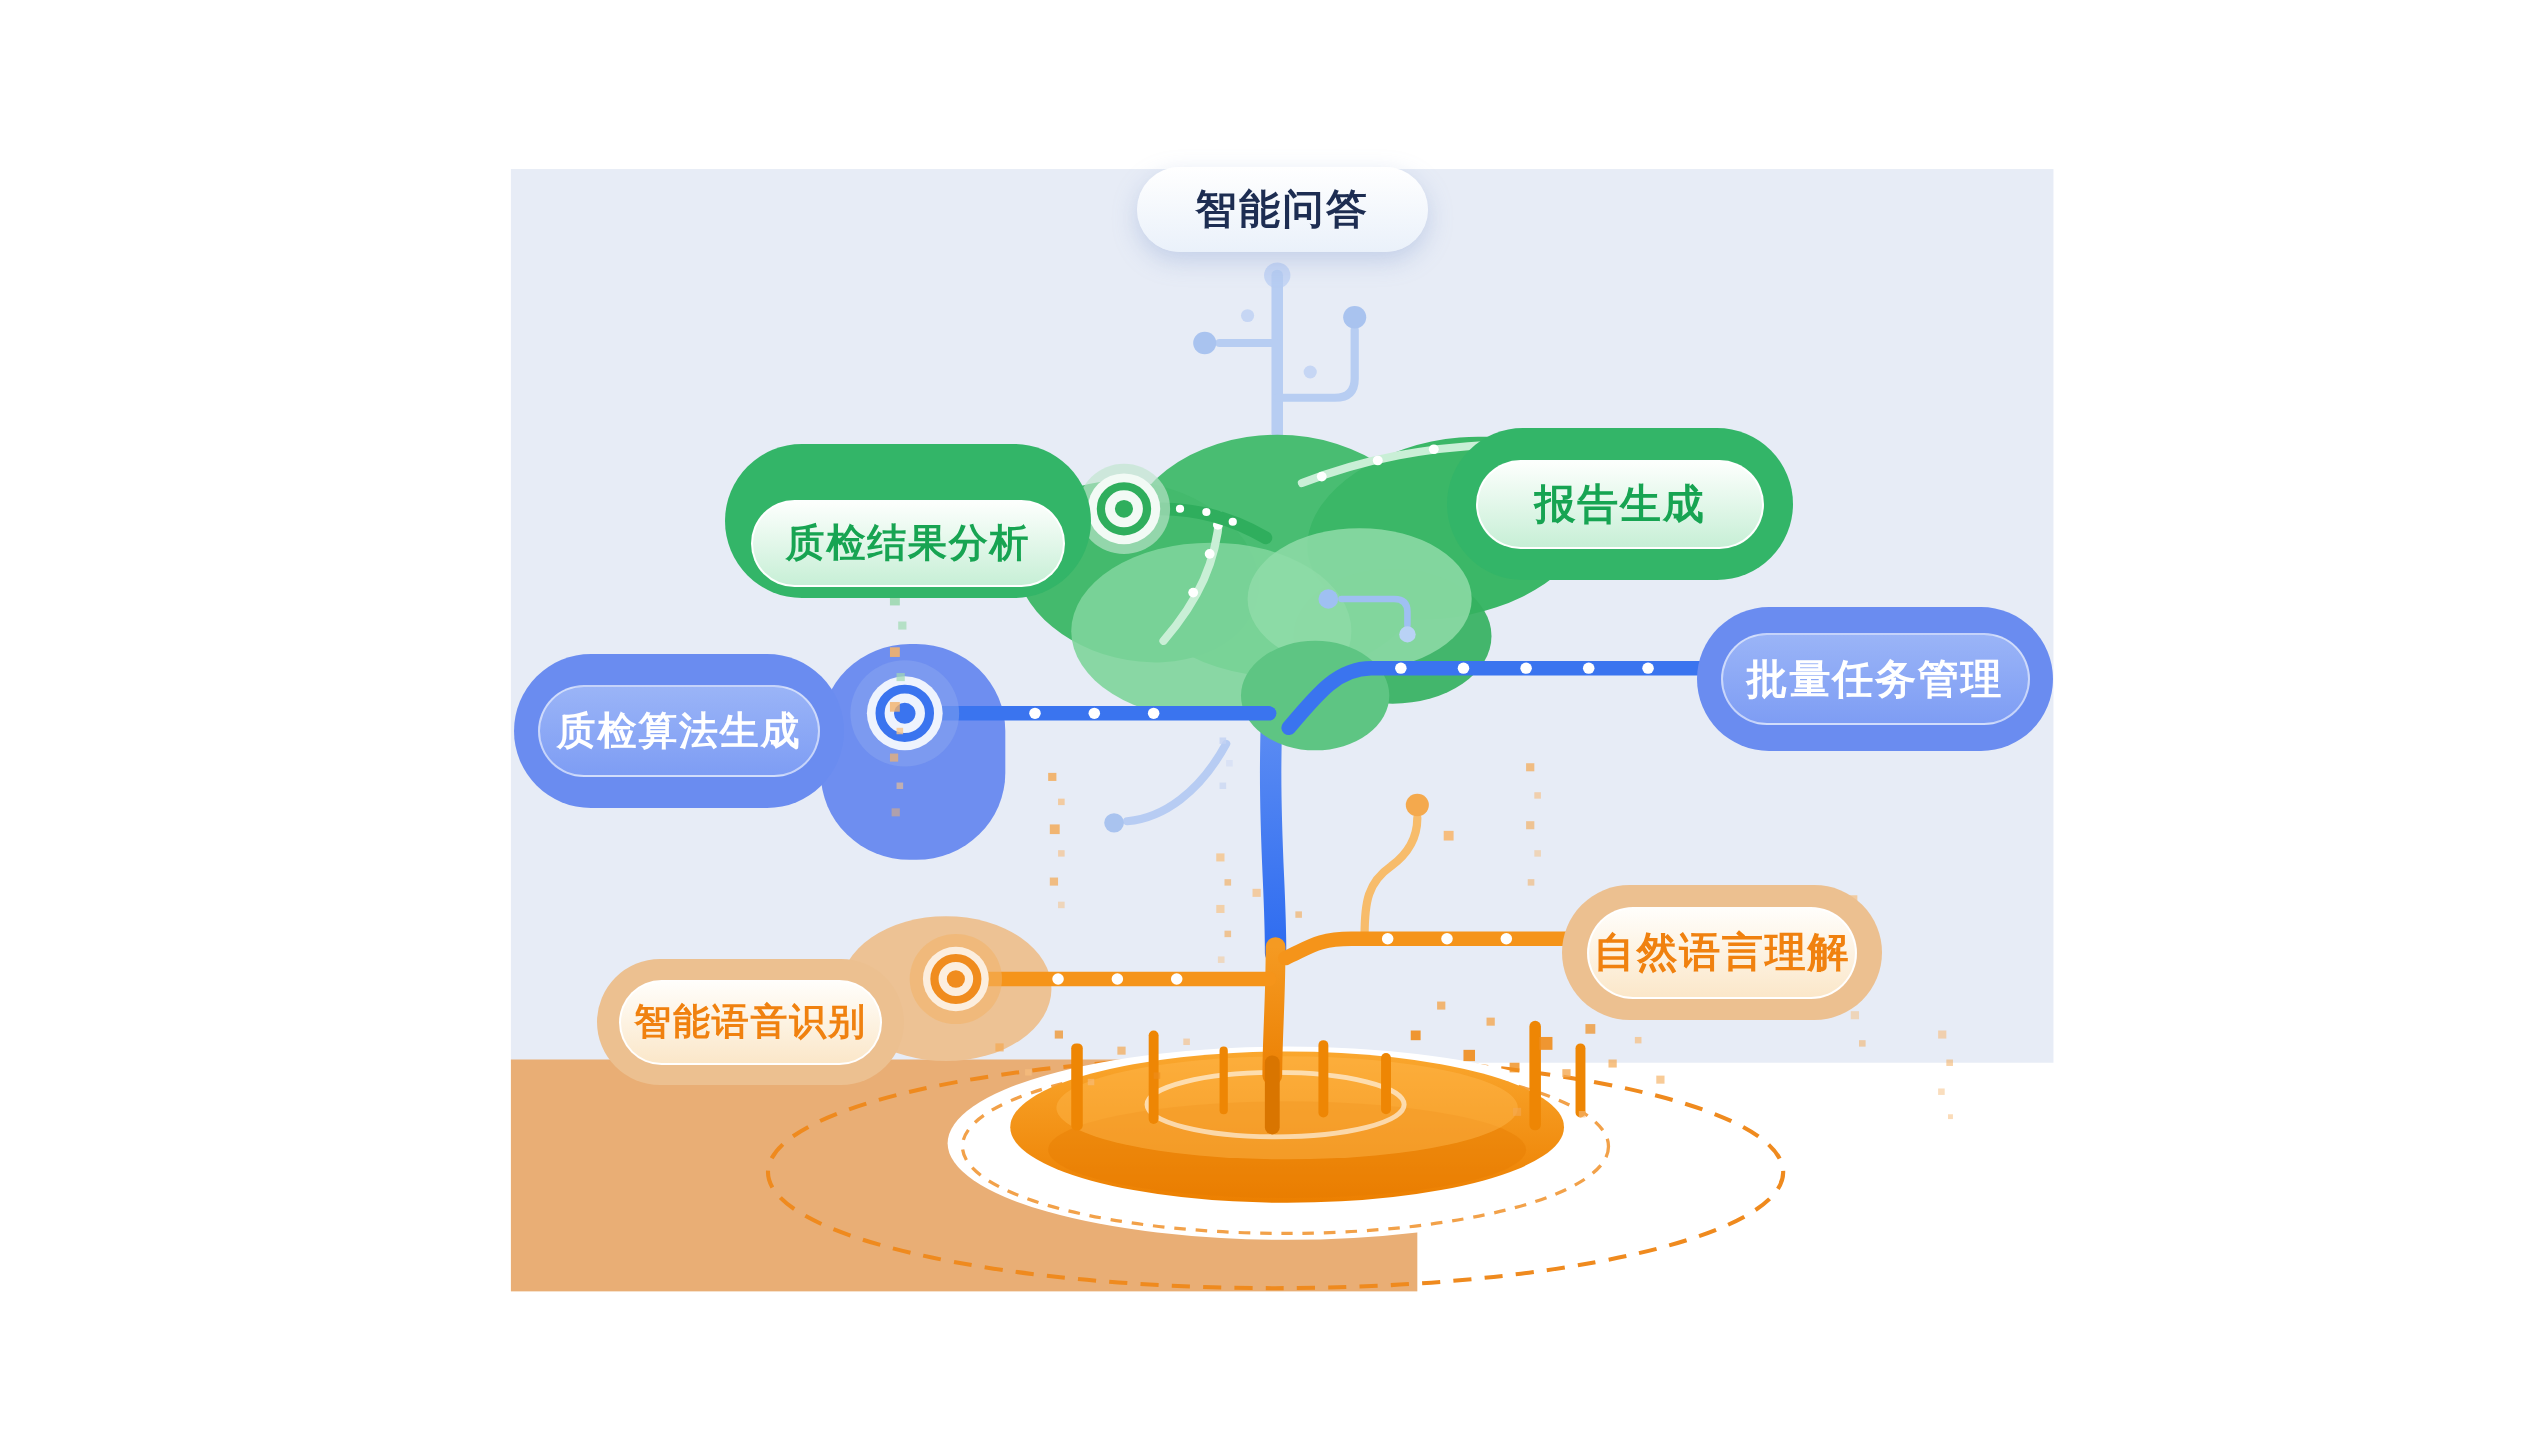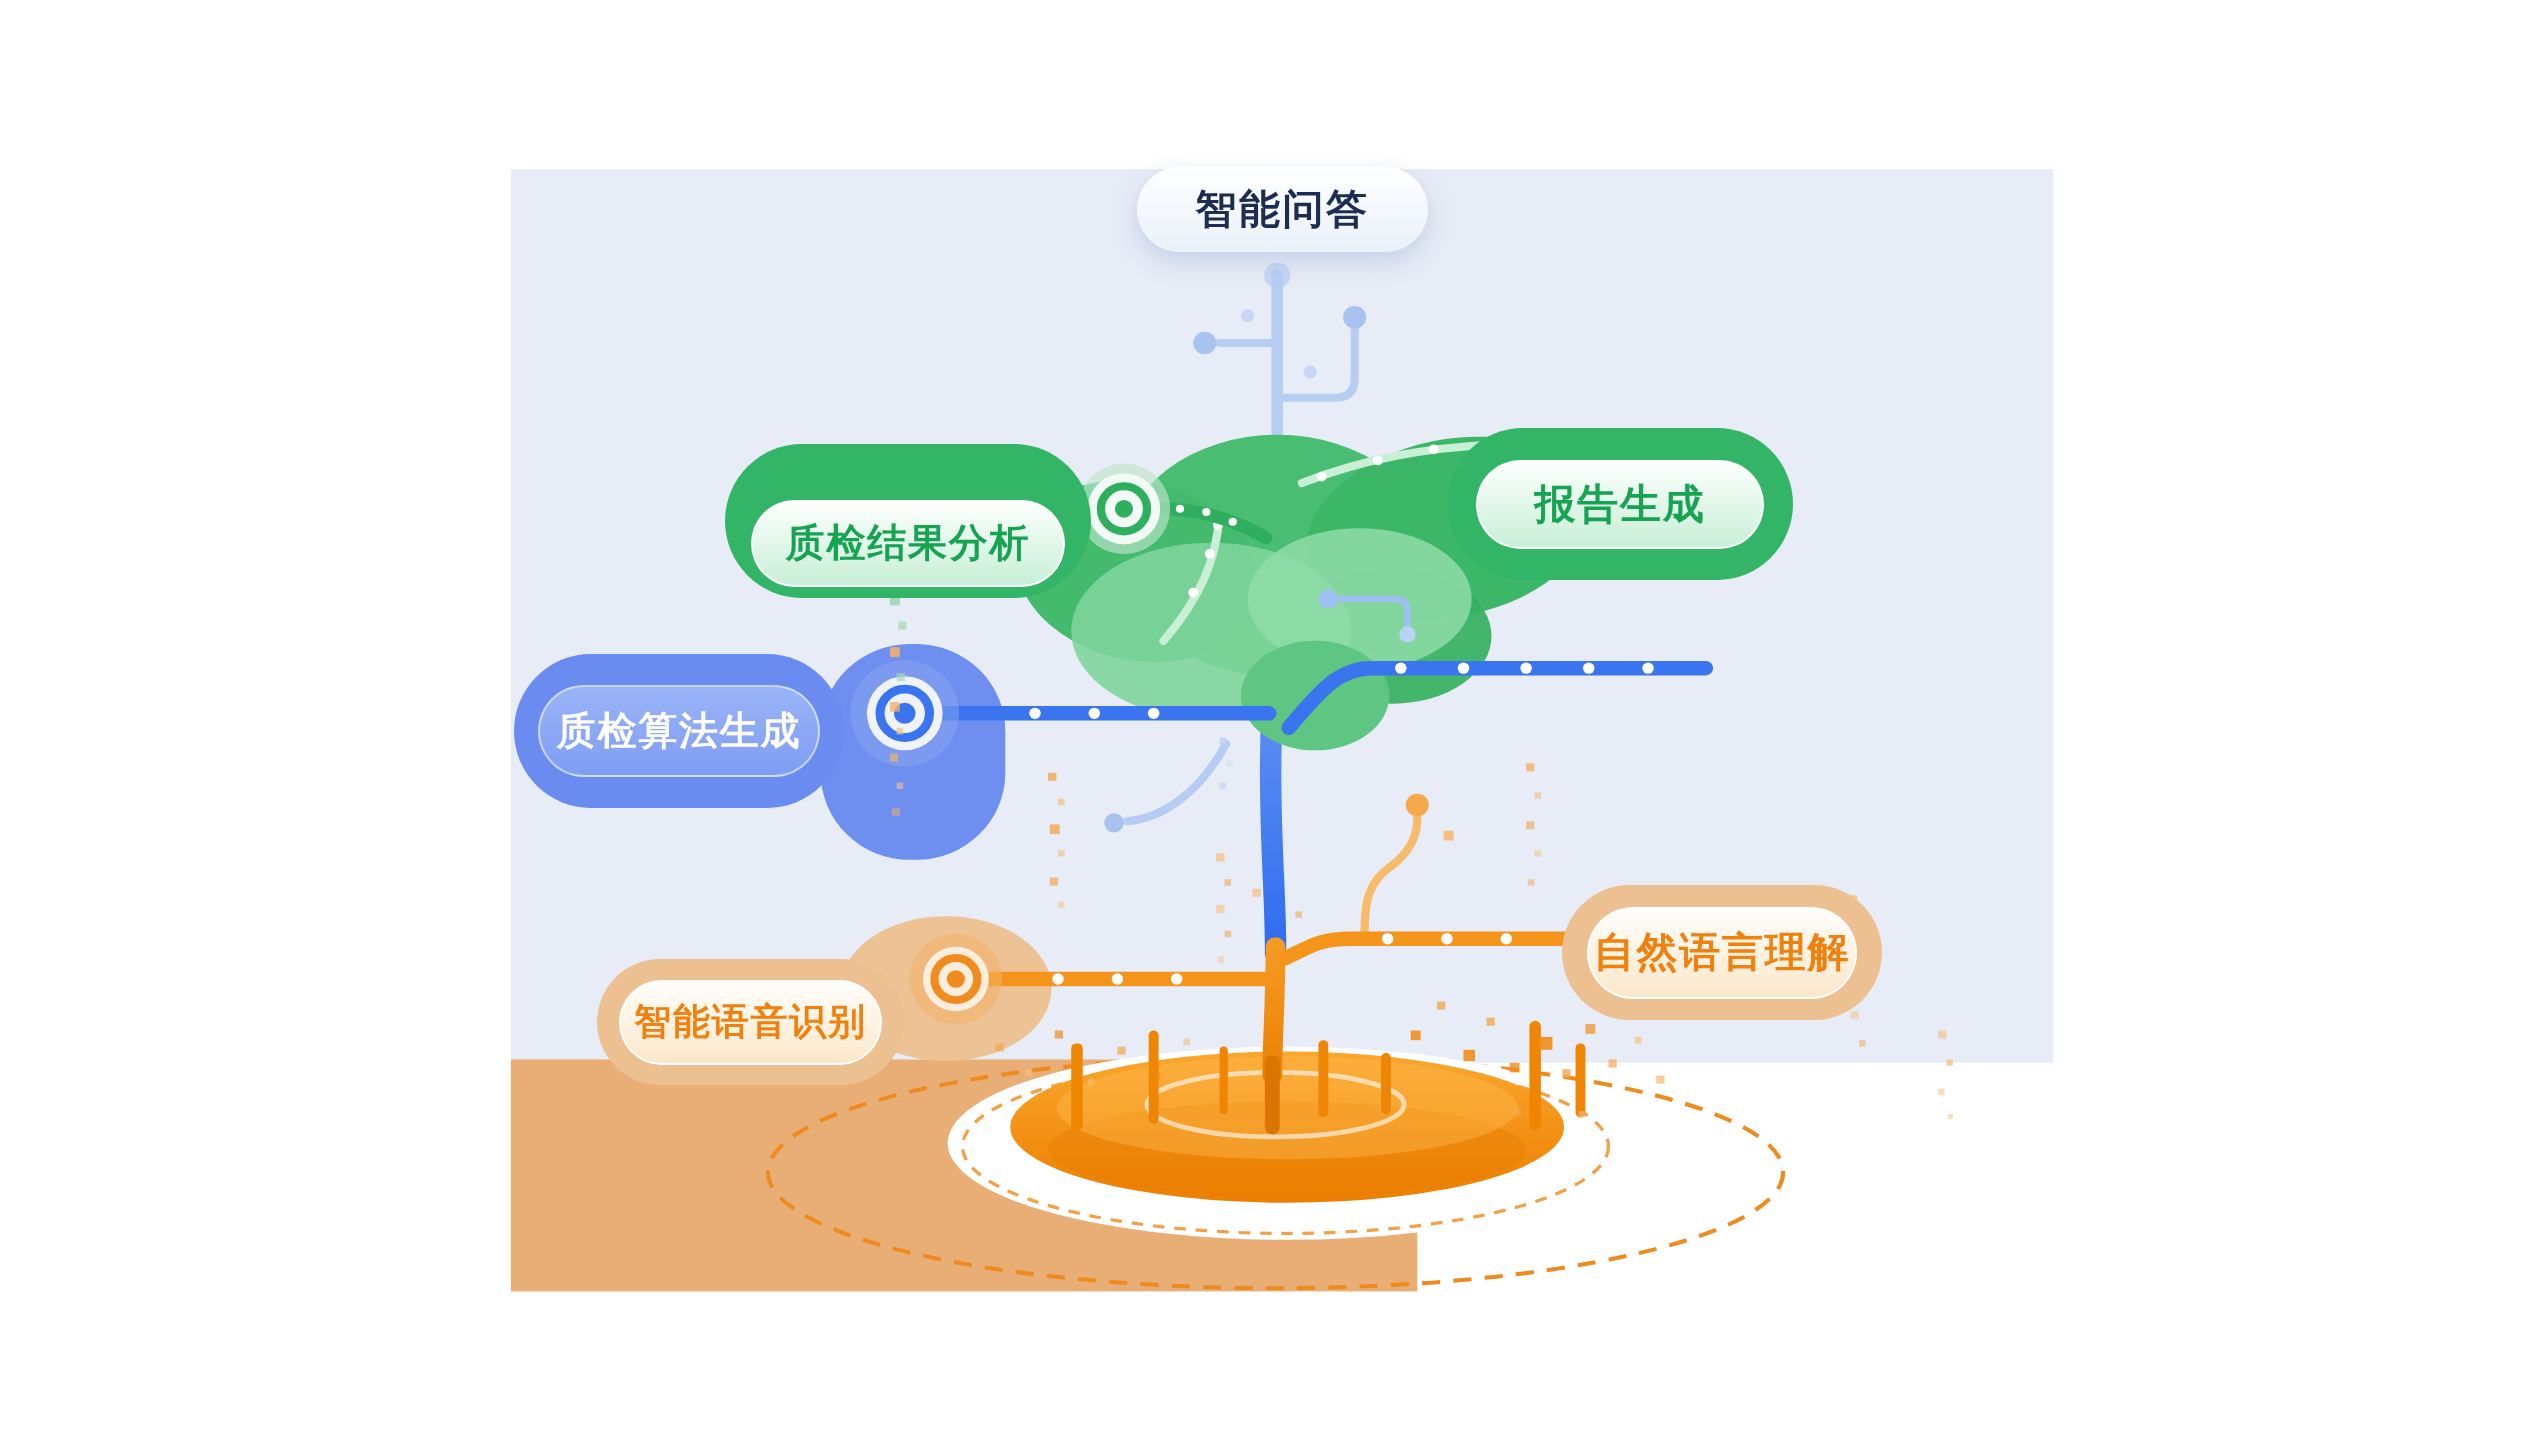--- a/index.html
+++ b/index.html
@@ -245,20 +245,25 @@
       <span>质检结果分析</span>
     </div>
   </div>
 
   <div class="pill-outer green-outer rp-outer">
     <div class="pill-inner green-inner rp-inner">
       <span>报告生成</span>
     </div>
   </div>
 
+  <div class="pill-outer blue-outer bt-outer">
+    <div class="pill-inner blue-inner bt-inner">
+      <span>批量任务管理</span>
+    </div>
+  </div>
 
   <div class="pill-outer blue-outer ag-outer">
     <div class="pill-inner blue-inner ag-inner">
       <span>质检算法生成</span>
     </div>
   </div>
 
   <div class="pill-outer tan-outer nl-outer">
     <div class="pill-inner tan-inner nl-inner">
       <span>自然语言理解</span>

